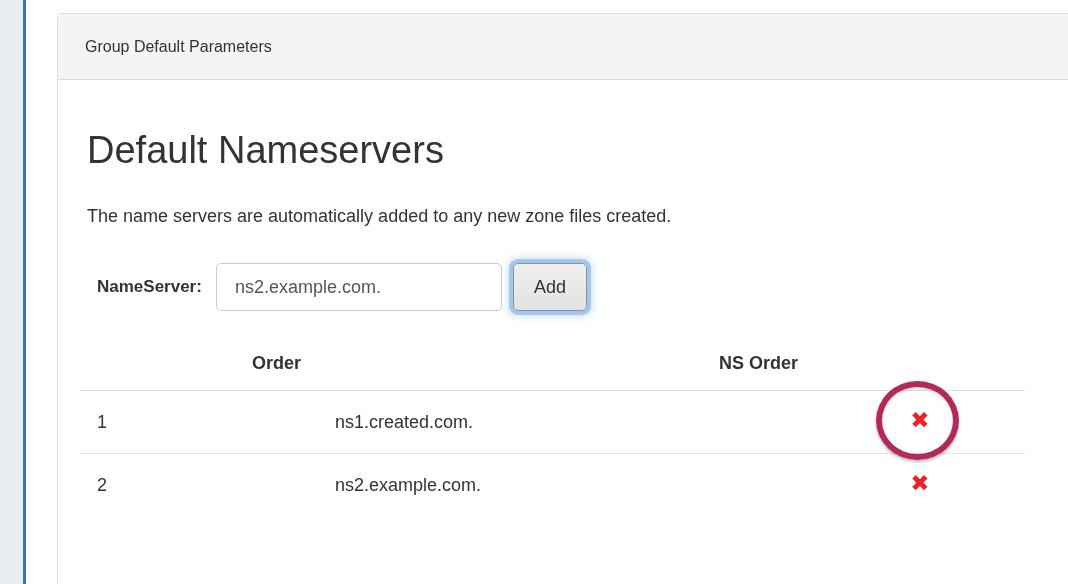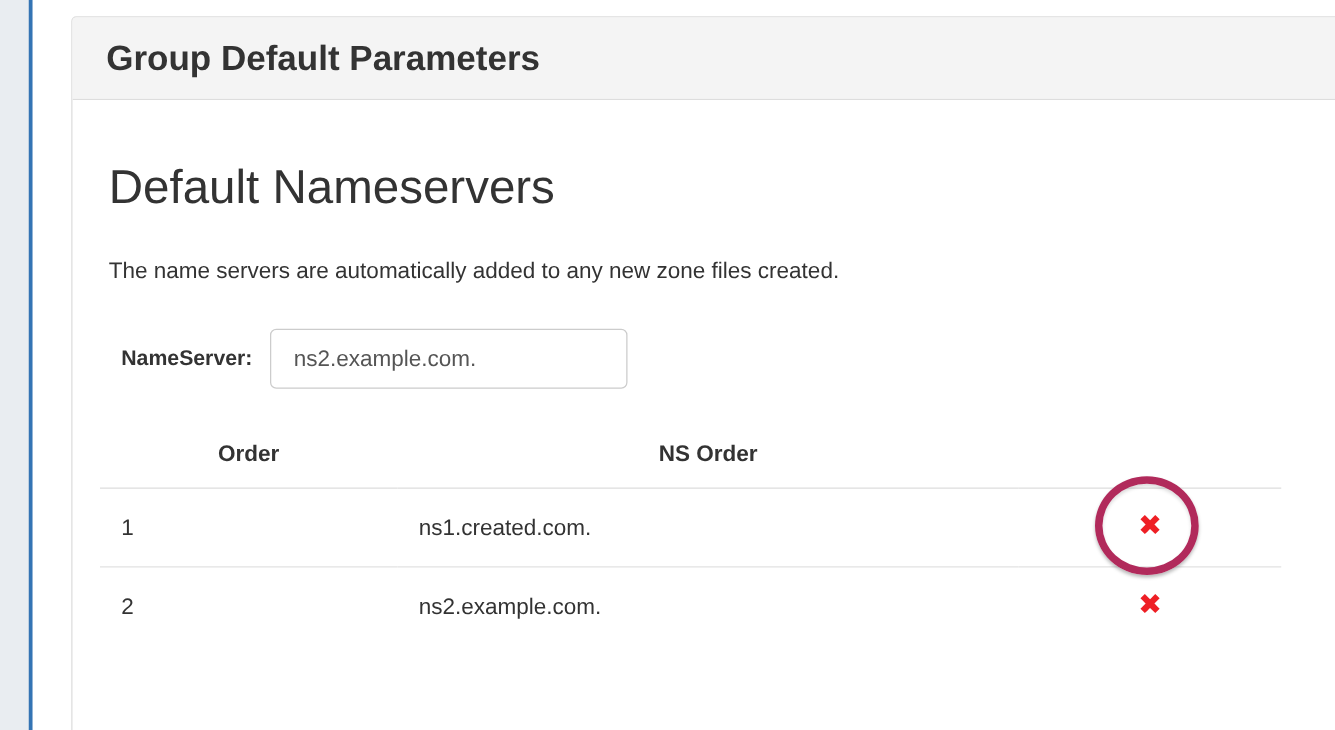--- a/index.html
+++ b/index.html
@@ -32,21 +32,21 @@
   }
   .panel-heading {
     height: 66px;
     background: #f4f4f4;
     border-bottom: 1px solid #ddd;
     border-radius: 3px 0 0 0;
     display: flex; align-items: center;
     padding: 0 27px;
   }
   .panel-title {
-    font-size: 28px; font-weight: bold; color: #333;
+    font-size: 16px; font-weight: normal; color: #333;
   }
   .panel-body { padding: 0 0 0 22px; position: relative; }
 
   .section-heading {
     margin: 49px 0 0 7px;
     font-size: 38px;
     font-weight: 500;
     line-height: 42px;
     color: #333;
   }
@@ -95,21 +95,21 @@
 
   
   .ns-table {
     margin-top: 24px;
     width: 945px;
     border-collapse: collapse;
     font-size: 18px;
     color: #333;
   }
   .ns-table th {
-    text-align: center;
+    text-align: right;
     font-weight: bold;
     padding: 14px 17px;
     line-height: 26px;
     border-bottom: 1px solid #ddd;
   }
   .ns-table td {
     padding: 18px 17px;
     line-height: 26px;
   }
   .ns-table tbody tr + tr td { border-top: 1px solid #e2e2e2; }
@@ -151,20 +151,21 @@
 
     <div class="panel-body">
 
       <h1 class="section-heading">Default Nameservers</h1>
 
       <p class="section-desc">The name servers are automatically added to any new zone files created.</p>
 
       <div class="ns-form">
         <label class="ns-label">NameServer:</label>
         <input class="ns-input" type="text" value="ns2.example.com." style="">
+        <button class="add-btn">Add</button>
       </div>
 
       <table class="ns-table">
         <thead>
           <tr>
             <th class="col-order">Order</th>
             <th class="col-ns">NS Order</th>
             <th class="col-delete"></th>
           </tr>
         </thead>

